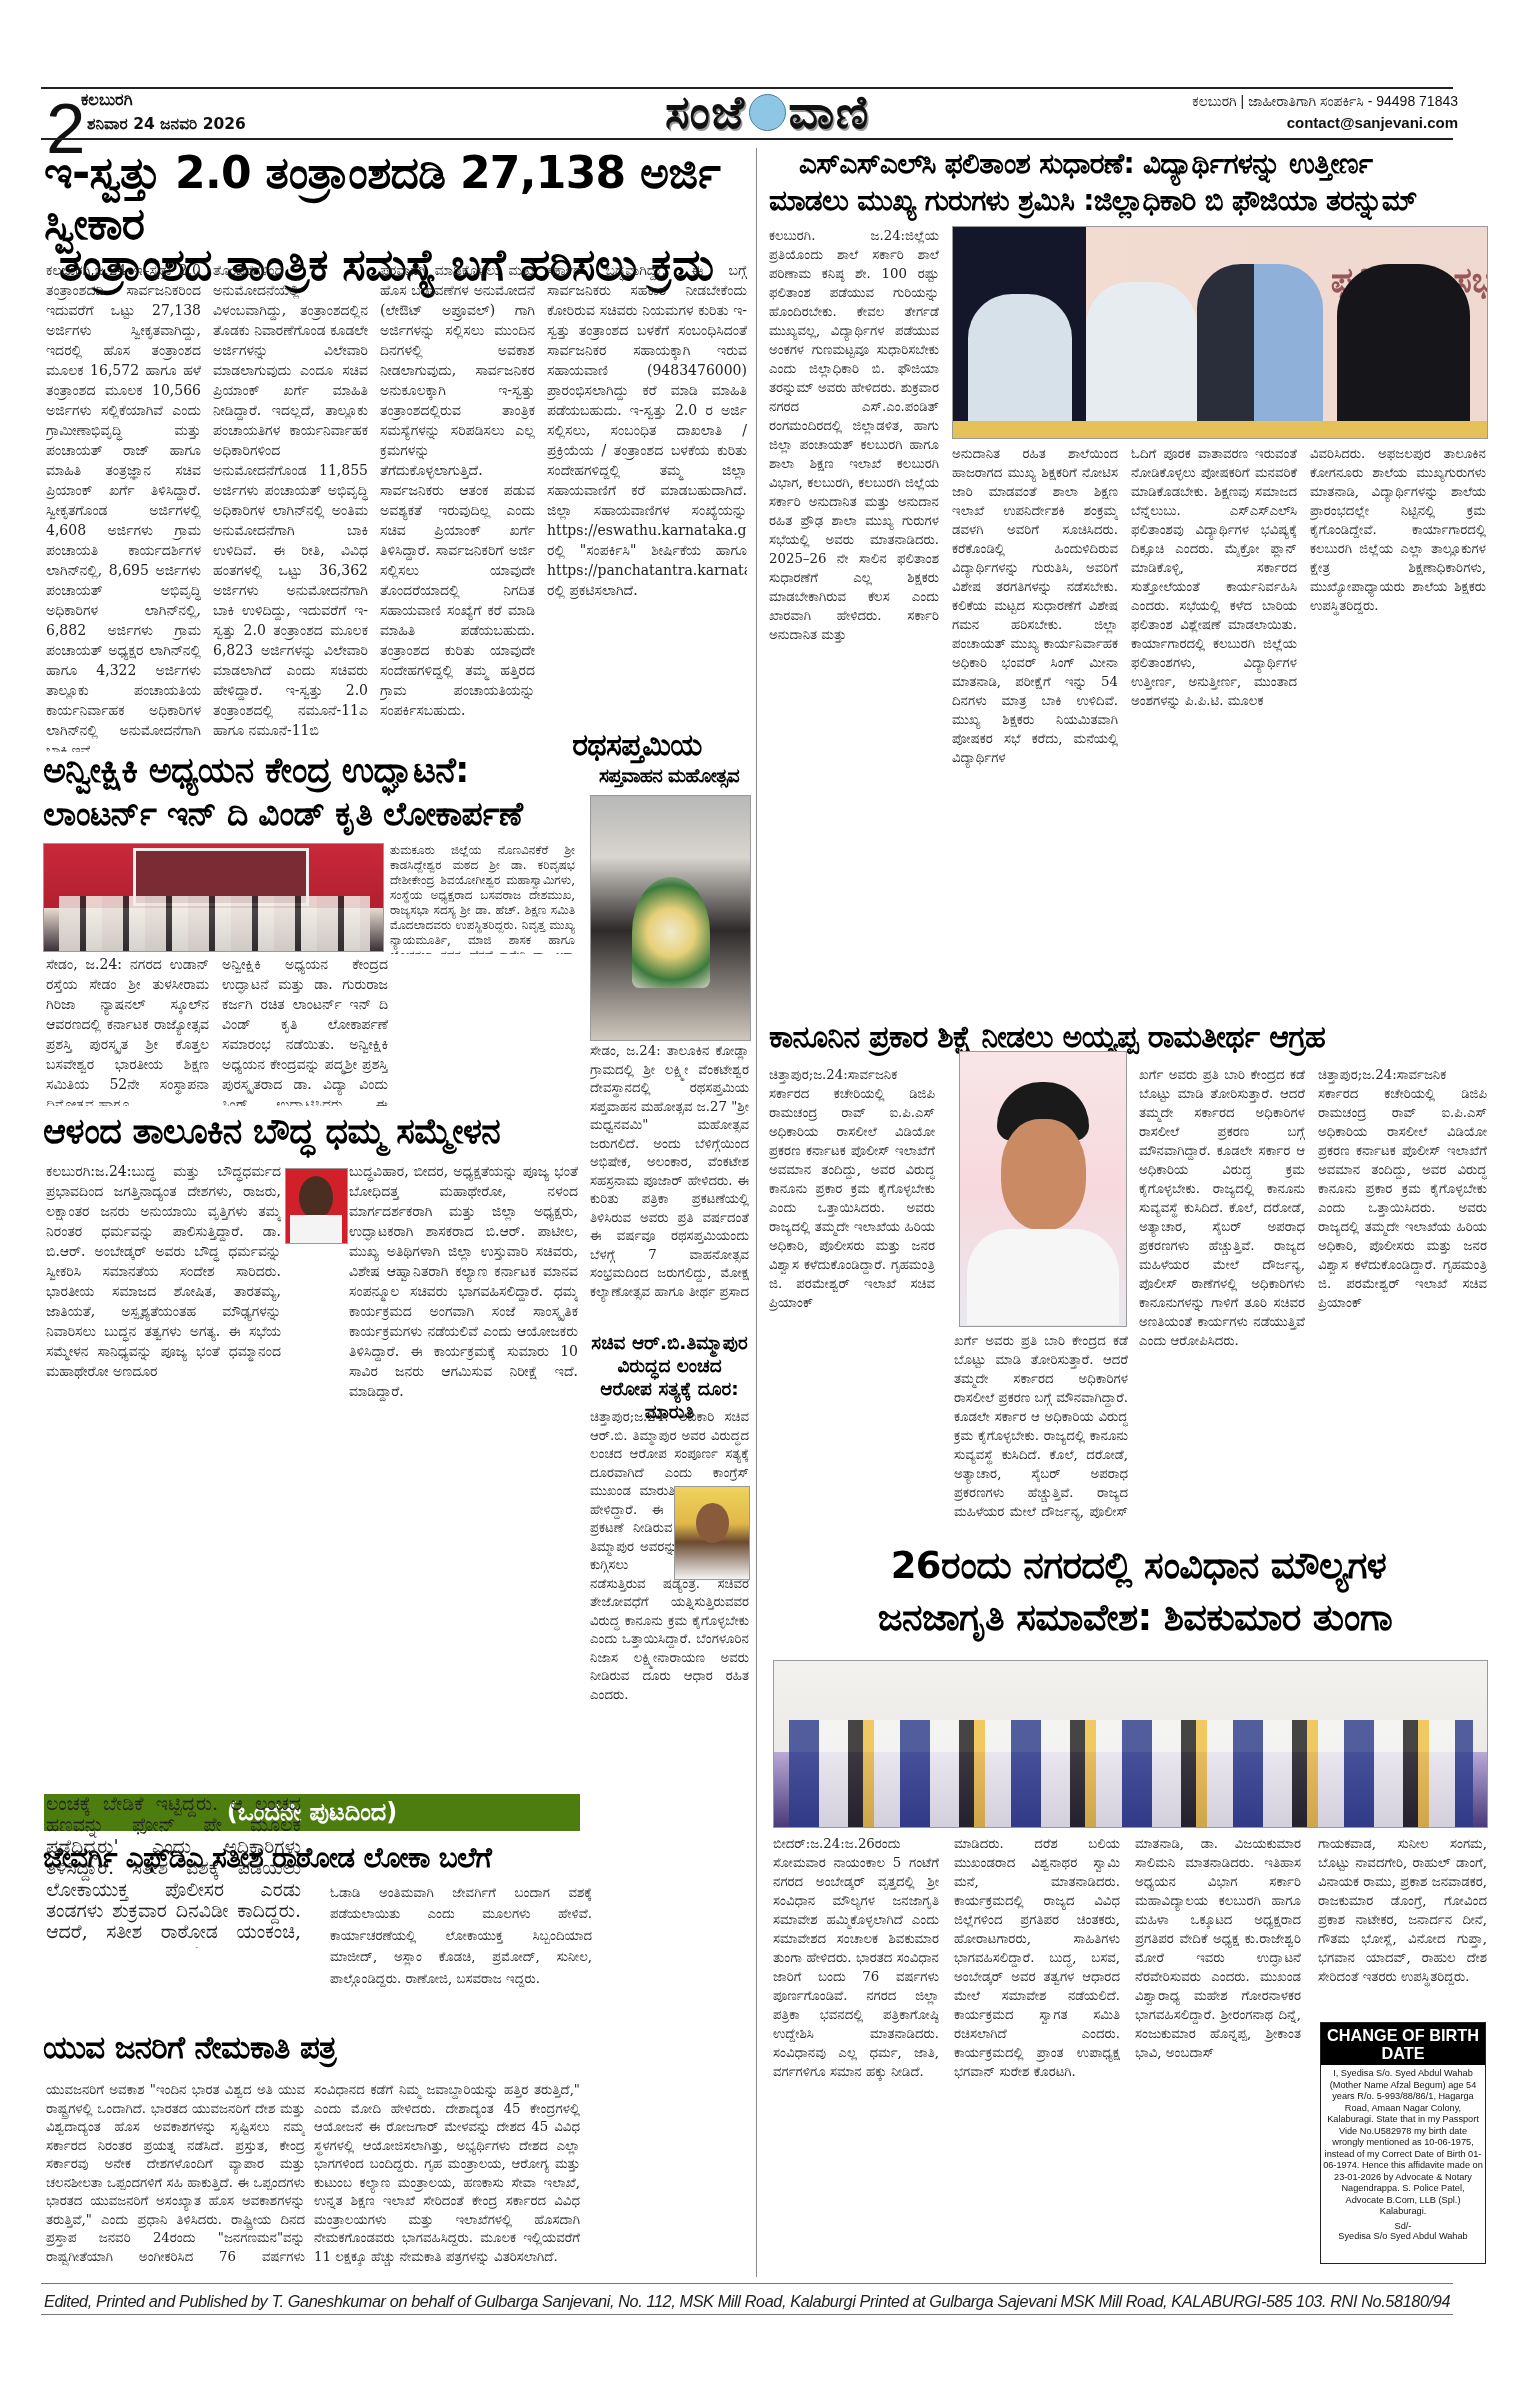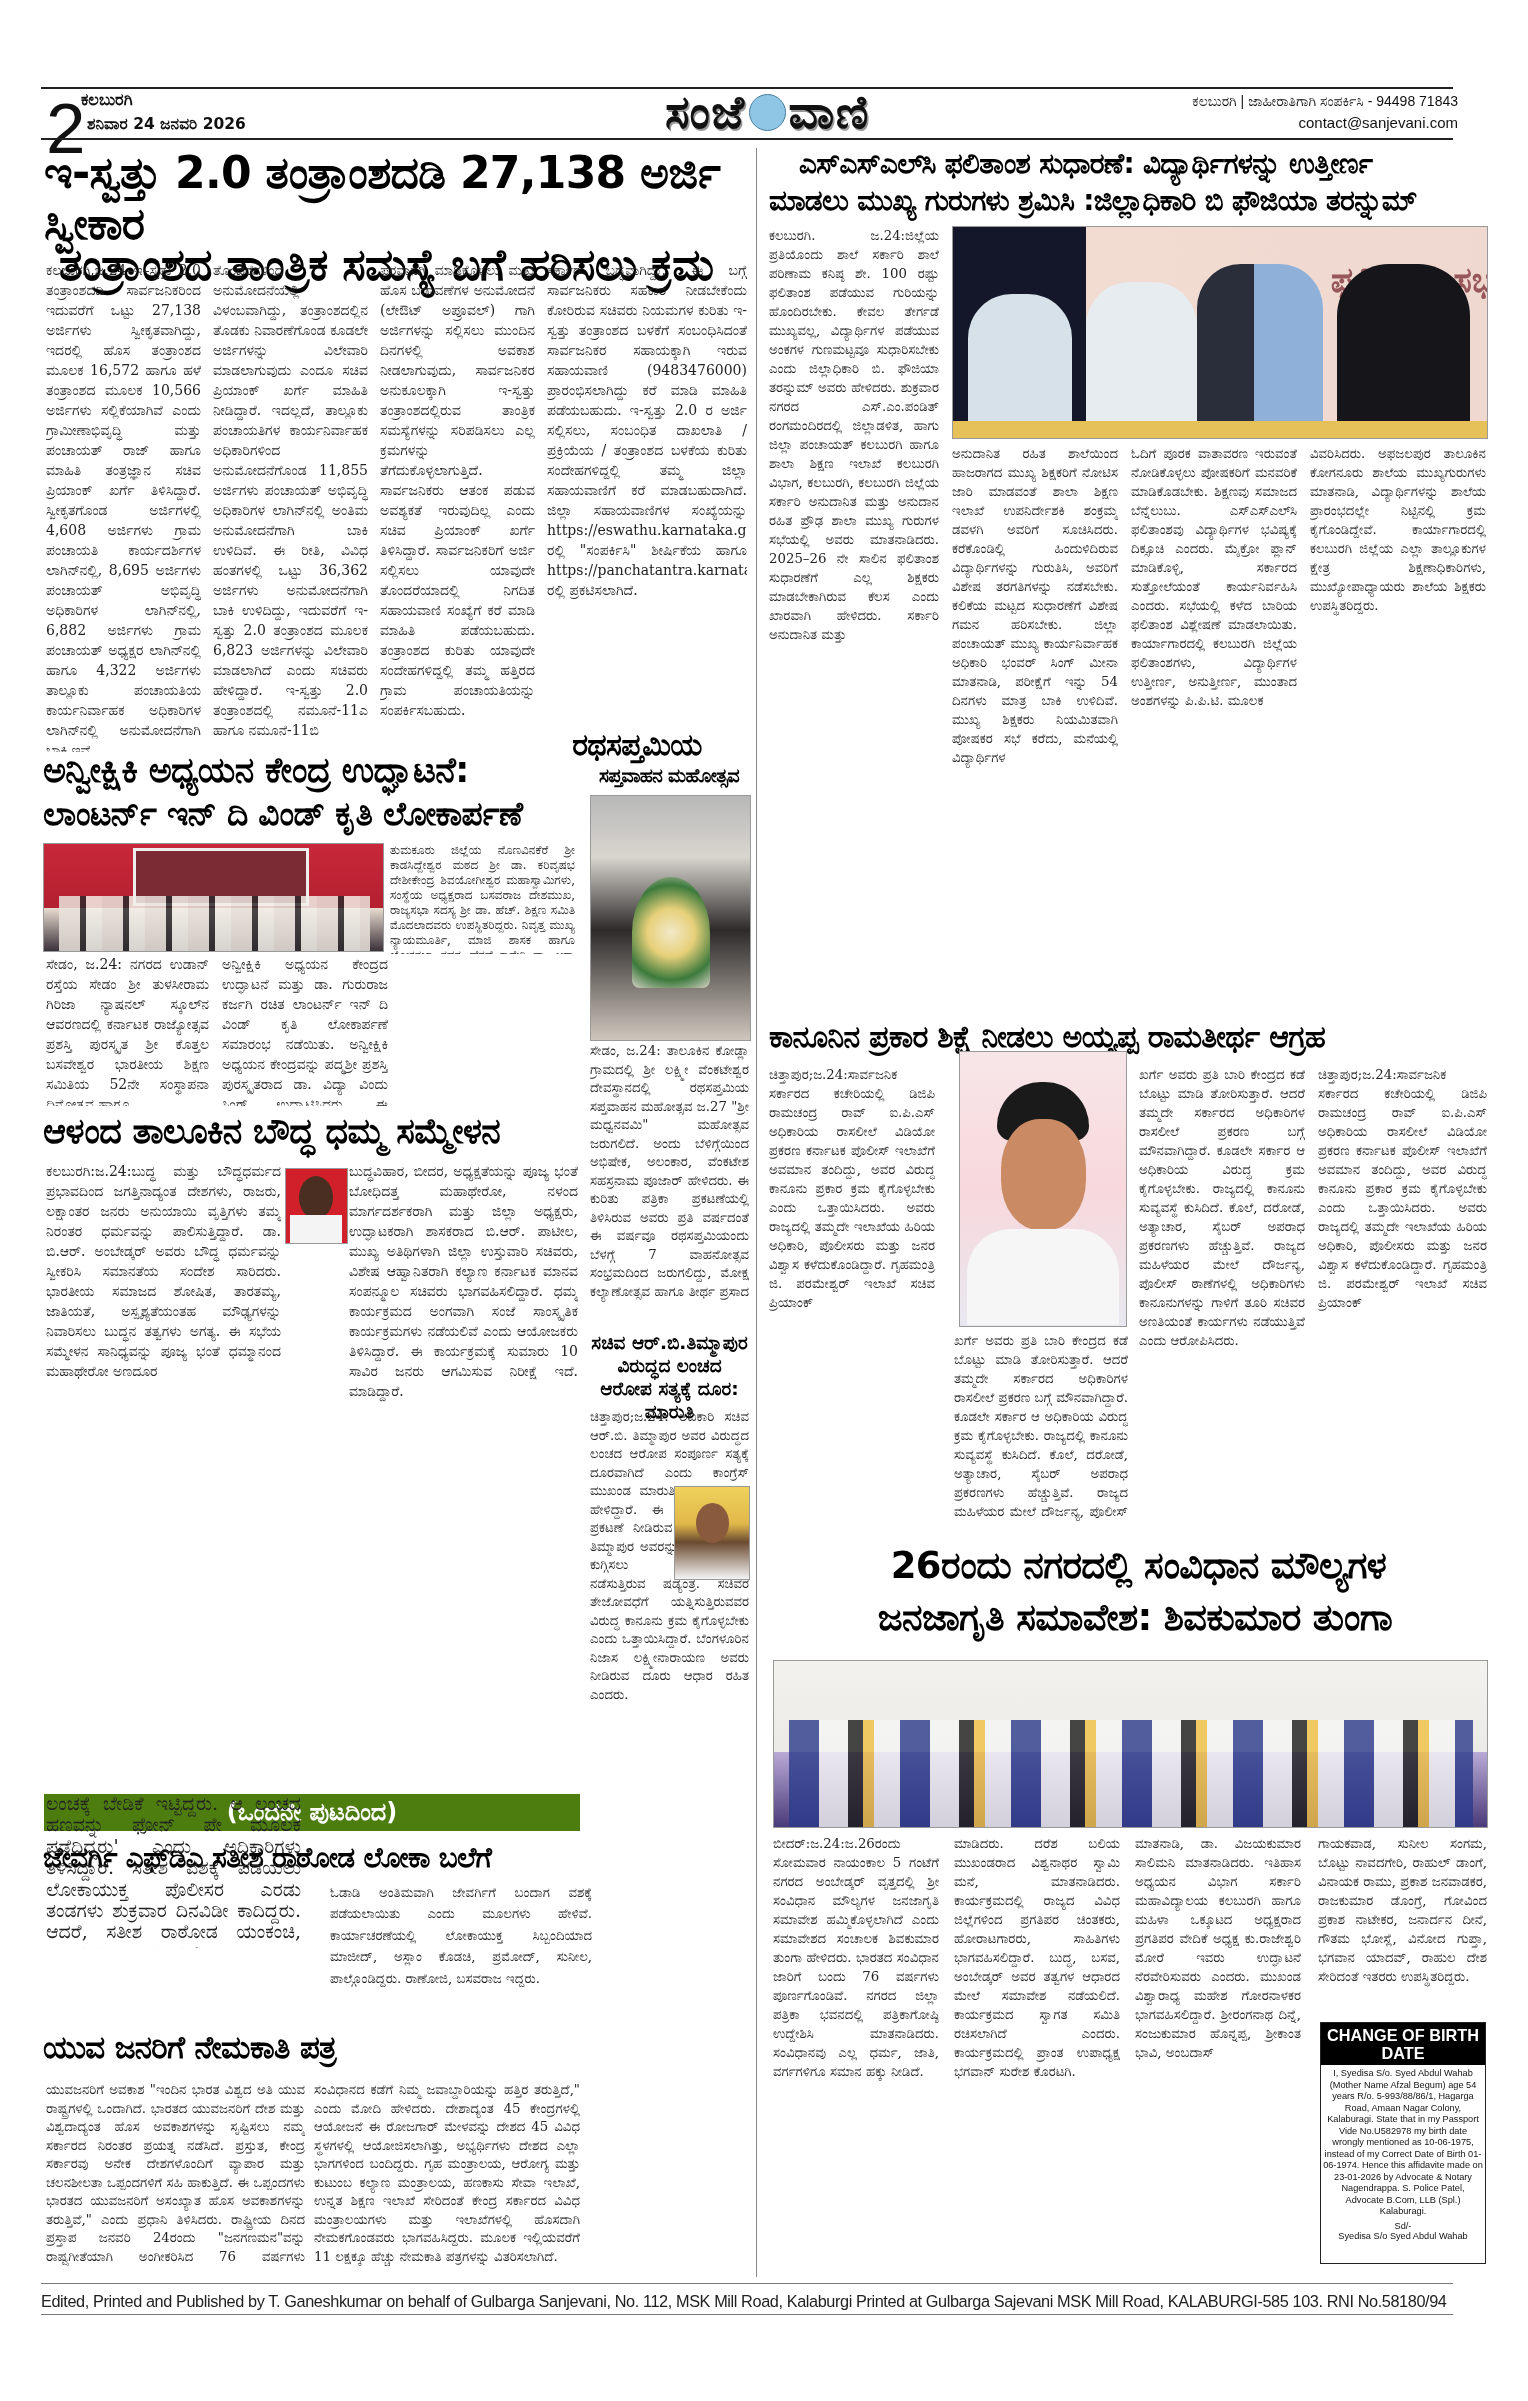--- a/index.html
+++ b/index.html
@@ -9,38 +9,38 @@
   .vrule{position:absolute;width:0.7px;background:#888;}
   .hl{position:absolute;font-family:"DejaVu Sans",sans-serif;font-weight:bold;color:#000;line-height:1.15;letter-spacing:-0.7px;}
   .body{position:absolute;font-family:"DejaVu Serif",serif;font-size:14px;line-height:20px;text-align:justify;color:#222;overflow:hidden;}
   .photo{position:absolute;overflow:hidden;border:0.7px solid #999;}
   .pagenum{font-family:"Liberation Sans",sans-serif;font-size:71px;line-height:1;}
   .masthead{font-family:"DejaVu Serif",serif;font-weight:bold;font-size:46px;letter-spacing:1.5px;color:#111;text-shadow:1.5px 1.5px 0 #999;}
   .blackbar{position:absolute;background:#4d7c0f;color:#fff;text-align:center;font-weight:bold;}
   .ad{position:absolute;border:1.5px solid #222;background:#fff;font-family:"Liberation Sans",sans-serif;}
   .ad-head{background:#000;color:#fff;text-align:center;font-weight:bold;font-size:22px;line-height:25px;padding:3px 1.5px;}
   .ad-body{text-align:center;font-size:13.3px;line-height:15.5px;padding:3px 1.5px;color:#111;}
-  .footer{position:absolute;font-family:"Liberation Sans",sans-serif;font-size:16.3px;color:#222;letter-spacing:-0.4px;}
+  .footer{position:absolute;font-family:"Liberation Sans",sans-serif;font-size:16.3px;color:#222;text-align:center;letter-spacing:-0.4px;font-style:italic;}
 </style>
 </head>
 <body>
 
 <div class="rule" style="left:41px;top:87px;width:1412px;"></div>
 <div class="abs pagenum" style="left:46px;top:93px;">2</div>
 <div class="abs" style="left:81px;top:90px;font-size:16.3px;font-weight:bold;">ಕಲಬುರಗಿ</div>
 <div class="abs" style="left:87px;top:115px;font-size:15.5px;font-weight:bold;">ಶನಿವಾರ 24 ಜನವರಿ 2026</div>
 
 <div class="abs" style="left:665px;top:89px;width:251px;height:47px;display:flex;align-items:center;">
   <span class="masthead">ಸಂಜೆ</span>
   <span style="display:inline-block;width:35px;height:35px;border-radius:50%;background:#8fc6e6;border:1.5px solid #4a7fa0;margin:0 3px;"></span>
   <span class="masthead">ವಾಣಿ</span>
 </div>
 
 <div class="abs" style="right:70px;top:93px;font-size:14px;font-family:'Liberation Sans',sans-serif;">ಕಲಬುರಗಿ | ಜಾಹೀರಾತಿಗಾಗಿ ಸಂಪರ್ಕಿಸಿ - 94498 71843</div>
-<div class="abs" style="right:70px;top:114px;font-size:15px;font-family:'Liberation Sans',sans-serif;">contact@sanjevani.com</div>
+<div class="abs" style="right:70px;top:114px;font-size:15px;font-family:'Liberation Sans',sans-serif;font-weight:bold;">contact@sanjevani.com</div>
 <div class="rule" style="left:41px;top:138px;width:1412px;"></div>
 
 <div class="hl" style="left:44px;top:148px;width:739px;font-size:44px;">ಇ-ಸ್ವತ್ತು 2.0 ತಂತ್ರಾಂಶದಡಿ 27,138 ಅರ್ಜಿ ಸ್ವೀಕಾರ</div>
 <div class="hl" style="left:59px;top:200px;width:725px;font-size:44px;margin-top:40px;">ತಂತ್ರಾಂಶದ ತಾಂತ್ರಿಕ ಸಮಸ್ಯೆ ಬಗೆ ಹರಿಸಲು ಕ್ರಮ</div>
 
 <div class="body" style="left:46px;top:260px;width:155px;height:492px;">ಕಲಬುರಗಿ,ಜ.24–ಇ–ಸ್ವತ್ತು 2.0 ತಂತ್ರಾಂಶದಡಿ ಸಾರ್ವಜನಿಕರಿಂದ ಇದುವರೆಗೆ ಒಟ್ಟು 27,138 ಅರ್ಜಿಗಳು ಸ್ವೀಕೃತವಾಗಿದ್ದು, ಇದರಲ್ಲಿ ಹೊಸ ತಂತ್ರಾಂಶದ ಮೂಲಕ 16,572 ಹಾಗೂ ಹಳೆ ತಂತ್ರಾಂಶದ ಮೂಲಕ 10,566 ಅರ್ಜಿಗಳು ಸಲ್ಲಿಕೆಯಾಗಿವೆ ಎಂದು ಗ್ರಾಮೀಣಾಭಿವೃದ್ಧಿ ಮತ್ತು ಪಂಚಾಯತ್ ರಾಜ್ ಹಾಗೂ ಮಾಹಿತಿ ತಂತ್ರಜ್ಞಾನ ಸಚಿವ ಪ್ರಿಯಾಂಕ್ ಖರ್ಗೆ ತಿಳಿಸಿದ್ದಾರೆ. ಸ್ವೀಕೃತಗೊಂಡ ಅರ್ಜಿಗಳಲ್ಲಿ 4,608 ಅರ್ಜಿಗಳು ಗ್ರಾಮ ಪಂಚಾಯತಿ ಕಾರ್ಯದರ್ಶಿಗಳ ಲಾಗಿನ್‍ನಲ್ಲಿ, 8,695 ಅರ್ಜಿಗಳು ಪಂಚಾಯತ್ ಅಭಿವೃದ್ಧಿ ಅಧಿಕಾರಿಗಳ ಲಾಗಿನ್‍ನಲ್ಲಿ, 6,882 ಅರ್ಜಿಗಳು ಗ್ರಾಮ ಪಂಚಾಯತ್ ಅಧ್ಯಕ್ಷರ ಲಾಗಿನ್‍ನಲ್ಲಿ ಹಾಗೂ 4,322 ಅರ್ಜಿಗಳು ತಾಲ್ಲೂಕು ಪಂಚಾಯತಿಯ ಕಾರ್ಯನಿರ್ವಾಹಕ ಅಧಿಕಾರಿಗಳ ಲಾಗಿನ್‍ನಲ್ಲಿ ಅನುಮೋದನೆಗಾಗಿ ಬಾಕಿ ಇವೆ.</div>
 <div class="body" style="left:213px;top:260px;width:155px;height:492px;">ತೊಂದರೆಗಳಿಂದ ಅನುಮೋದನೆಯಲ್ಲಿ ವಿಳಂಬವಾಗಿದ್ದು, ತಂತ್ರಾಂಶದಲ್ಲಿನ ತೊಡಕು ನಿವಾರಣೆಗೊಂಡ ಕೂಡಲೇ ಅರ್ಜಿಗಳನ್ನು ವಿಲೇವಾರಿ ಮಾಡಲಾಗುವುದು ಎಂದೂ ಸಚಿವ ಪ್ರಿಯಾಂಕ್ ಖರ್ಗೆ ಮಾಹಿತಿ ನೀಡಿದ್ದಾರೆ. ಇದಲ್ಲದೆ, ತಾಲ್ಲೂಕು ಪಂಚಾಯತಿಗಳ ಕಾರ್ಯನಿರ್ವಾಹಕ ಅಧಿಕಾರಿಗಳಿಂದ ಅನುಮೋದನೆಗೊಂಡ 11,855 ಅರ್ಜಿಗಳು ಪಂಚಾಯತ್ ಅಭಿವೃದ್ಧಿ ಅಧಿಕಾರಿಗಳ ಲಾಗಿನ್‍ನಲ್ಲಿ ಅಂತಿಮ ಅನುಮೋದನೆಗಾಗಿ ಬಾಕಿ ಉಳಿದಿವೆ. ಈ ರೀತಿ, ವಿವಿಧ ಹಂತಗಳಲ್ಲಿ ಒಟ್ಟು 36,362 ಅರ್ಜಿಗಳು ಅನುಮೋದನೆಗಾಗಿ ಬಾಕಿ ಉಳಿದಿದ್ದು, ಇದುವರೆಗೆ ಇ-ಸ್ವತ್ತು 2.0 ತಂತ್ರಾಂಶದ ಮೂಲಕ 6,823 ಅರ್ಜಿಗಳನ್ನು ವಿಲೇವಾರಿ ಮಾಡಲಾಗಿದೆ ಎಂದು ಸಚಿವರು ಹೇಳಿದ್ದಾರೆ. ಇ-ಸ್ವತ್ತು 2.0 ತಂತ್ರಾಂಶದಲ್ಲಿ ನಮೂನೆ-11ಎ ಹಾಗೂ ನಮೂನೆ-11ಬಿ</div>
 <div class="body" style="left:380px;top:260px;width:155px;height:492px;">ಪರವಾನಗಿ ಮಾಡಿಕೊಳ್ಳಲು ಮತ್ತು ಹೊಸ ಬಡಾವಣೆಗಳ ಅನುಮೋದನೆ (ಲೇಔಟ್ ಅಪ್ರೂವಲ್) ಗಾಗಿ ಅರ್ಜಿಗಳನ್ನು ಸಲ್ಲಿಸಲು ಮುಂದಿನ ದಿನಗಳಲ್ಲಿ ಅವಕಾಶ ನೀಡಲಾಗುವುದು, ಸಾರ್ವಜನಿಕರ ಅನುಕೂಲಕ್ಕಾಗಿ ಇ-ಸ್ವತ್ತು ತಂತ್ರಾಂಶದಲ್ಲಿರುವ ತಾಂತ್ರಿಕ ಸಮಸ್ಯೆಗಳನ್ನು ಸರಿಪಡಿಸಲು ಎಲ್ಲ ಕ್ರಮಗಳನ್ನು ತೆಗೆದುಕೊಳ್ಳಲಾಗುತ್ತಿದೆ. ಸಾರ್ವಜನಿಕರು ಆತಂಕ ಪಡುವ ಅವಶ್ಯಕತೆ ಇರುವುದಿಲ್ಲ ಎಂದು ಸಚಿವ ಪ್ರಿಯಾಂಕ್ ಖರ್ಗೆ ತಿಳಿಸಿದ್ದಾರೆ. ಸಾರ್ವಜನಿಕರಿಗೆ ಅರ್ಜಿ ಸಲ್ಲಿಸಲು ಯಾವುದೇ ತೊಂದರೆಯಾದಲ್ಲಿ ನಿಗದಿತ ಸಹಾಯವಾಣಿ ಸಂಖ್ಯೆಗೆ ಕರೆ ಮಾಡಿ ಮಾಹಿತಿ ಪಡೆಯಬಹುದು. ತಂತ್ರಾಂಶದ ಕುರಿತು ಯಾವುದೇ ಸಂದೇಹಗಳಿದ್ದಲ್ಲಿ ತಮ್ಮ ಹತ್ತಿರದ ಗ್ರಾಮ ಪಂಚಾಯತಿಯನ್ನು ಸಂಪರ್ಕಿಸಬಹುದು.</div>
 <div class="body" style="left:547px;top:260px;width:200px;height:451px;">ಸರ್ಕಾರ ಬದ್ಧವಾಗಿದ್ದು, ಈ ಬಗ್ಗೆ ಸಾರ್ವಜನಿಕರು ಸಹಕಾರ ನೀಡಬೇಕೆಂದು ಕೋರಿರುವ ಸಚಿವರು ನಿಯಮಗಳ ಕುರಿತು ಇ-ಸ್ವತ್ತು ತಂತ್ರಾಂಶದ ಬಳಕೆಗೆ ಸಂಬಂಧಿಸಿದಂತೆ ಸಾರ್ವಜನಿಕರ ಸಹಾಯಕ್ಕಾಗಿ ಇರುವ ಸಹಾಯವಾಣಿ (9483476000) ಪ್ರಾರಂಭಿಸಲಾಗಿದ್ದು ಕರೆ ಮಾಡಿ ಮಾಹಿತಿ ಪಡೆಯಬಹುದು. ಇ-ಸ್ವತ್ತು 2.0 ರ ಅರ್ಜಿ ಸಲ್ಲಿಸಲು, ಸಂಬಂಧಿತ ದಾಖಲಾತಿ / ಪ್ರಕ್ರಿಯೆಯ / ತಂತ್ರಾಂಶದ ಬಳಕೆಯ ಕುರಿತು ಸಂದೇಹಗಳಿದ್ದಲ್ಲಿ ತಮ್ಮ ಜಿಲ್ಲಾ ಸಹಾಯವಾಣಿಗೆ ಕರೆ ಮಾಡಬಹುದಾಗಿದೆ. ಜಿಲ್ಲಾ ಸಹಾಯವಾಣಿಗಳ ಸಂಖ್ಯೆಯನ್ನು https://eswathu.karnataka.gov.in/Login.aspx ರಲ್ಲಿ "ಸಂಪರ್ಕಿಸಿ" ಶೀರ್ಷಿಕೆಯ ಹಾಗೂ https://panchatantra.karnataka.gov.in ರಲ್ಲಿ ಪ್ರಕಟಿಸಲಾಗಿದೆ.</div>
 <div class="vrule" style="left:756px;top:148px;height:2129px;"></div>

